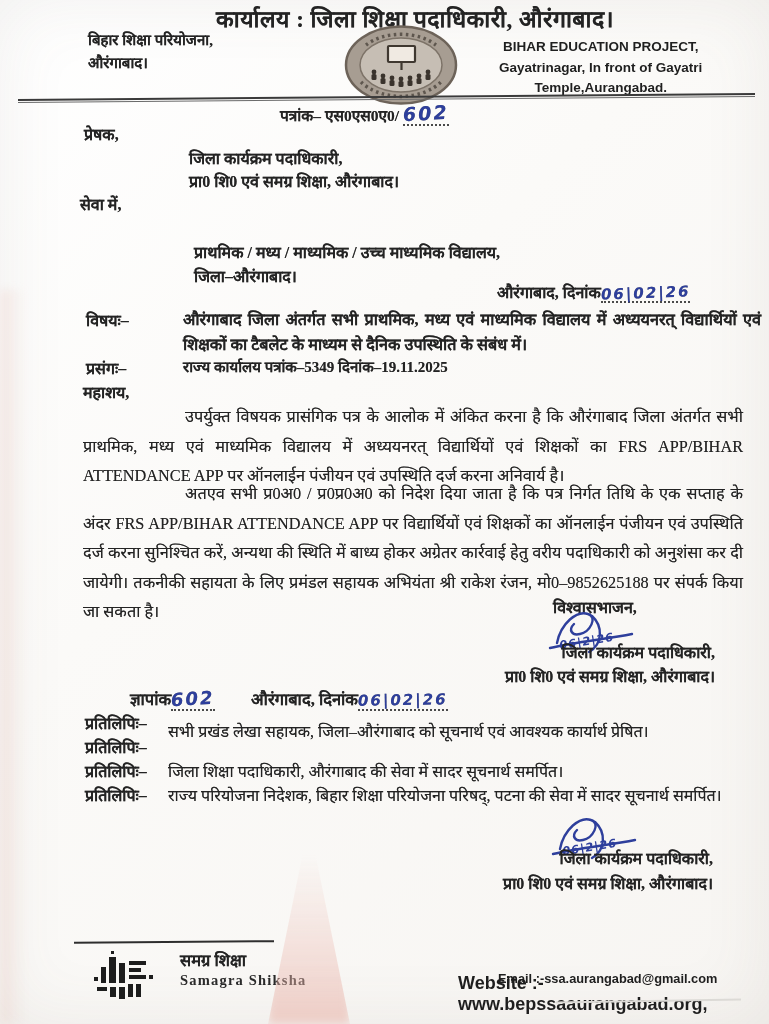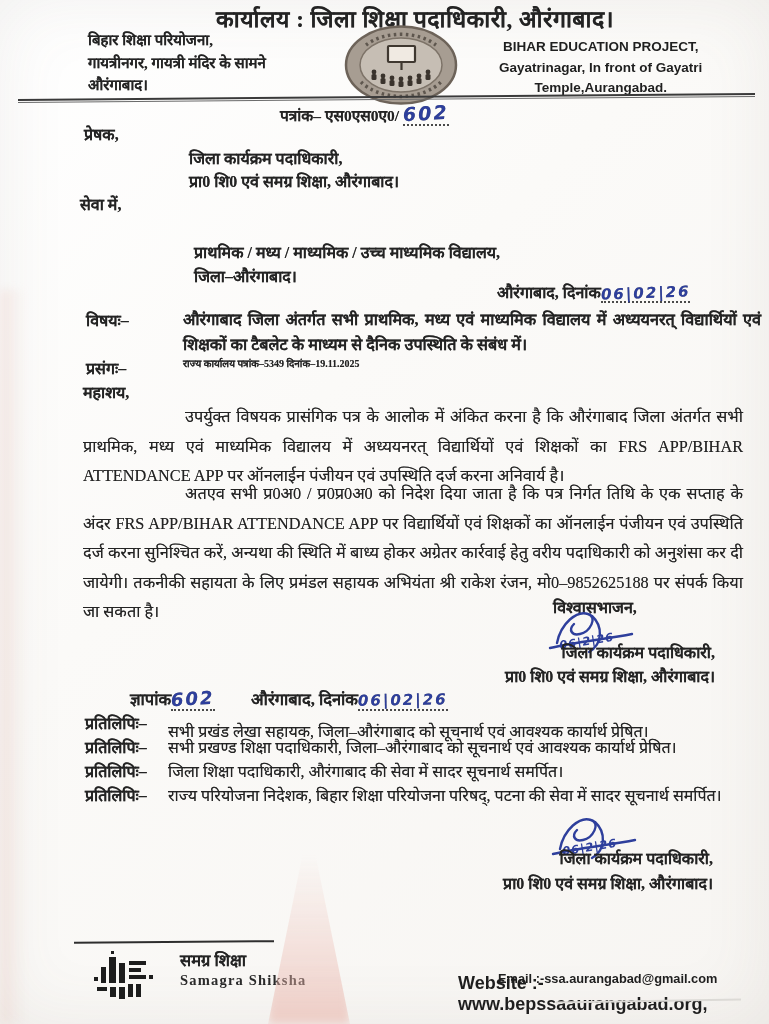--- a/index.html
+++ b/index.html
@@ -42,21 +42,20 @@
 </style>
 </head>
 <body>
 
 <div class="page">
 
   <div class="abs dev b title" style="left:95px; top:2px; width:640px; text-align:center;">कार्यालय : जिला शिक्षा पदाधिकारी, औरंगाबाद।</div>
 
   <div class="abs dev addr-hi" style="left:88px; top:29px;">
     <div>बिहार शिक्षा परियोजना,</div>
-    <div>गायत्रीनगर, गायत्री मंदिर के सामने</div>
     <div>औरंगाबाद।</div>
   </div>
 
   <div class="abs" style="left:344px; top:25px;">
     <svg width="114" height="80" viewBox="0 0 114 80">
       <ellipse cx="57" cy="40" rx="55" ry="38.5" fill="#a79d92"></ellipse>
       <ellipse cx="57" cy="40" rx="55" ry="38.5" fill="none" stroke="#6d6359" stroke-width="2.5"></ellipse>
       <ellipse cx="57" cy="40" rx="41" ry="27" fill="#c6beb4" stroke="#7d7368" stroke-width="1.5"></ellipse>
       <path d="M22 20 A 48 34 0 0 1 92 20" fill="none" stroke="#463f37" stroke-width="3.5" stroke-dasharray="2.5 3.5" opacity="0.75"></path>
       <path d="M17 57 A 50 36 0 0 0 97 57" fill="none" stroke="#463f37" stroke-width="3.5" stroke-dasharray="2.5 3.5" opacity="0.75"></path>
@@ -103,21 +102,21 @@
   <div class="abs dev line15 b" style="left:194px; top:265px;">जिला–औरंगाबाद।</div>
 
   <div class="abs dev b" style="left:497px; top:281px; font-size:16px;">
     <span>औरंगाबाद, दिनांक</span><span class="dotline" style="min-width:92px;"><span class="hw" style="font-size:15px; transform:rotate(-2deg);">06|02|26</span></span>
   </div>
 
   <div class="abs dev b line15" style="left:86px; top:309px;">विषयः–</div>
   <div class="abs dev b" style="left:183px; top:308px; width:578px; font-size:16.2px; line-height:25px; text-align:justify;">औरंगाबाद जिला अंतर्गत सभी प्राथमिक, मध्य एवं माध्यमिक विद्यालय में अध्ययनरत् विद्यार्थियों एवं शिक्षकों का टैबलेट के माध्यम से दैनिक उपस्थिति के संबंध में।</div>
 
   <div class="abs dev b line15" style="left:86px; top:357px;">प्रसंगः–</div>
-  <div class="abs dev b" style="left:183px; top:356px; font-size:10px;">राज्य कार्यालय पत्रांक–5349 दिनांक–19.11.2025</div>
+  <div class="abs dev b" style="left:183px; top:356px; font-size:15px;">राज्य कार्यालय पत्रांक–5349 दिनांक–19.11.2025</div>
 
   <div class="abs dev line15 b" style="left:83px; top:381px;">महाशय,</div>
 
   <div class="abs dev para" style="left:83px; top:402px; width:660px; text-indent:102px;">उपर्युक्त विषयक प्रासंगिक पत्र के आलोक में अंकित करना है कि औरंगाबाद जिला अंतर्गत सभी प्राथमिक, मध्य एवं माध्यमिक विद्यालय में अध्ययनरत् विद्यार्थियों एवं शिक्षकों का FRS APP/BIHAR ATTENDANCE APP पर ऑनलाईन पंजीयन एवं उपस्थिति दर्ज करना अनिवार्य है।</div>
   <div class="abs dev para" style="left:83px; top:479px; width:660px; text-indent:102px;">अतएव सभी प्र0अ0 / प्र0प्र0अ0 को निदेश दिया जाता है कि पत्र निर्गत तिथि के एक सप्ताह के अंदर FRS APP/BIHAR ATTENDANCE APP पर विद्यार्थियों एवं शिक्षकों का ऑनलाईन पंजीयन एवं उपस्थिति दर्ज करना सुनिश्चित करें, अन्यथा की स्थिति में बाध्य होकर अग्रेतर कार्रवाई हेतु वरीय पदाधिकारी को अनुशंसा कर दी जायेगी। तकनीकी सहायता के लिए प्रमंडल सहायक अभियंता श्री राकेश रंजन, मो0–9852625188 पर संपर्क किया जा सकता है।</div>
 
   <div class="abs dev b line15" style="left:553px; top:596px;">विश्वासभाजन,</div>
   <div class="abs" style="left:545px; top:607px;">
     <svg width="92" height="50" viewBox="0 0 92 50" fill="none" stroke="#2e3f9c" stroke-width="2.4" stroke-linecap="round">
       <path d="M12 36 C16 16 32 3 43 7 C53 10 45 25 35 27 C27 29 23 23 29 17"></path>
@@ -132,21 +131,20 @@
   <div class="abs dev b" style="left:130px; top:687px; font-size:16.5px;">
     <span>ज्ञापांक</span><span class="dotline" style="min-width:118px;"><span class="hw" style="font-size:18px; transform:rotate(-3deg);">602</span></span>
     <span style="display:inline-block; width:28px;"></span>
     <span>औरंगाबाद, दिनांक</span><span class="dotline" style="min-width:96px;"><span class="hw" style="font-size:15px; transform:rotate(-1deg);">06|02|26</span></span>
   </div>
 
   <div class="abs dev b copyrow" style="left:85px; top:712px;">प्रतिलिपिः–</div>
   <div class="abs dev copyrow" style="left:168px; top:712px; width:588px;margin-top:8px;">सभी प्रखंड लेखा सहायक, जिला–औरंगाबाद को सूचनार्थ एवं आवश्यक कार्यार्थ प्रेषित।</div>
 
   <div class="abs dev b copyrow" style="left:85px; top:736px;">प्रतिलिपिः–</div>
-  <div class="abs dev copyrow" style="left:168px; top:736px; width:588px;">सभी प्रखण्ड शिक्षा पदाधिकारी, जिला–औरंगाबाद को सूचनार्थ एवं आवश्यक कार्यार्थ प्रेषित।</div>
 
   <div class="abs dev b copyrow" style="left:85px; top:760px;">प्रतिलिपिः–</div>
   <div class="abs dev copyrow" style="left:168px; top:760px; width:588px;">जिला शिक्षा पदाधिकारी, औरंगाबाद की सेवा में सादर सूचनार्थ समर्पित।</div>
 
   <div class="abs dev b copyrow" style="left:85px; top:784px;">प्रतिलिपिः–</div>
   <div class="abs dev copyrow" style="left:168px; top:784px; width:575px;">राज्य परियोजना निदेशक, बिहार शिक्षा परियोजना परिषद्, पटना की सेवा में सादर सूचनार्थ समर्पित।</div>
 
   <div class="abs" style="left:548px; top:813px;">
     <svg width="92" height="50" viewBox="0 0 92 50" fill="none" stroke="#2e3f9c" stroke-width="2.4" stroke-linecap="round">
       <path d="M12 36 C16 16 32 3 43 7 C53 10 45 25 35 27 C27 29 23 23 29 17"></path>

